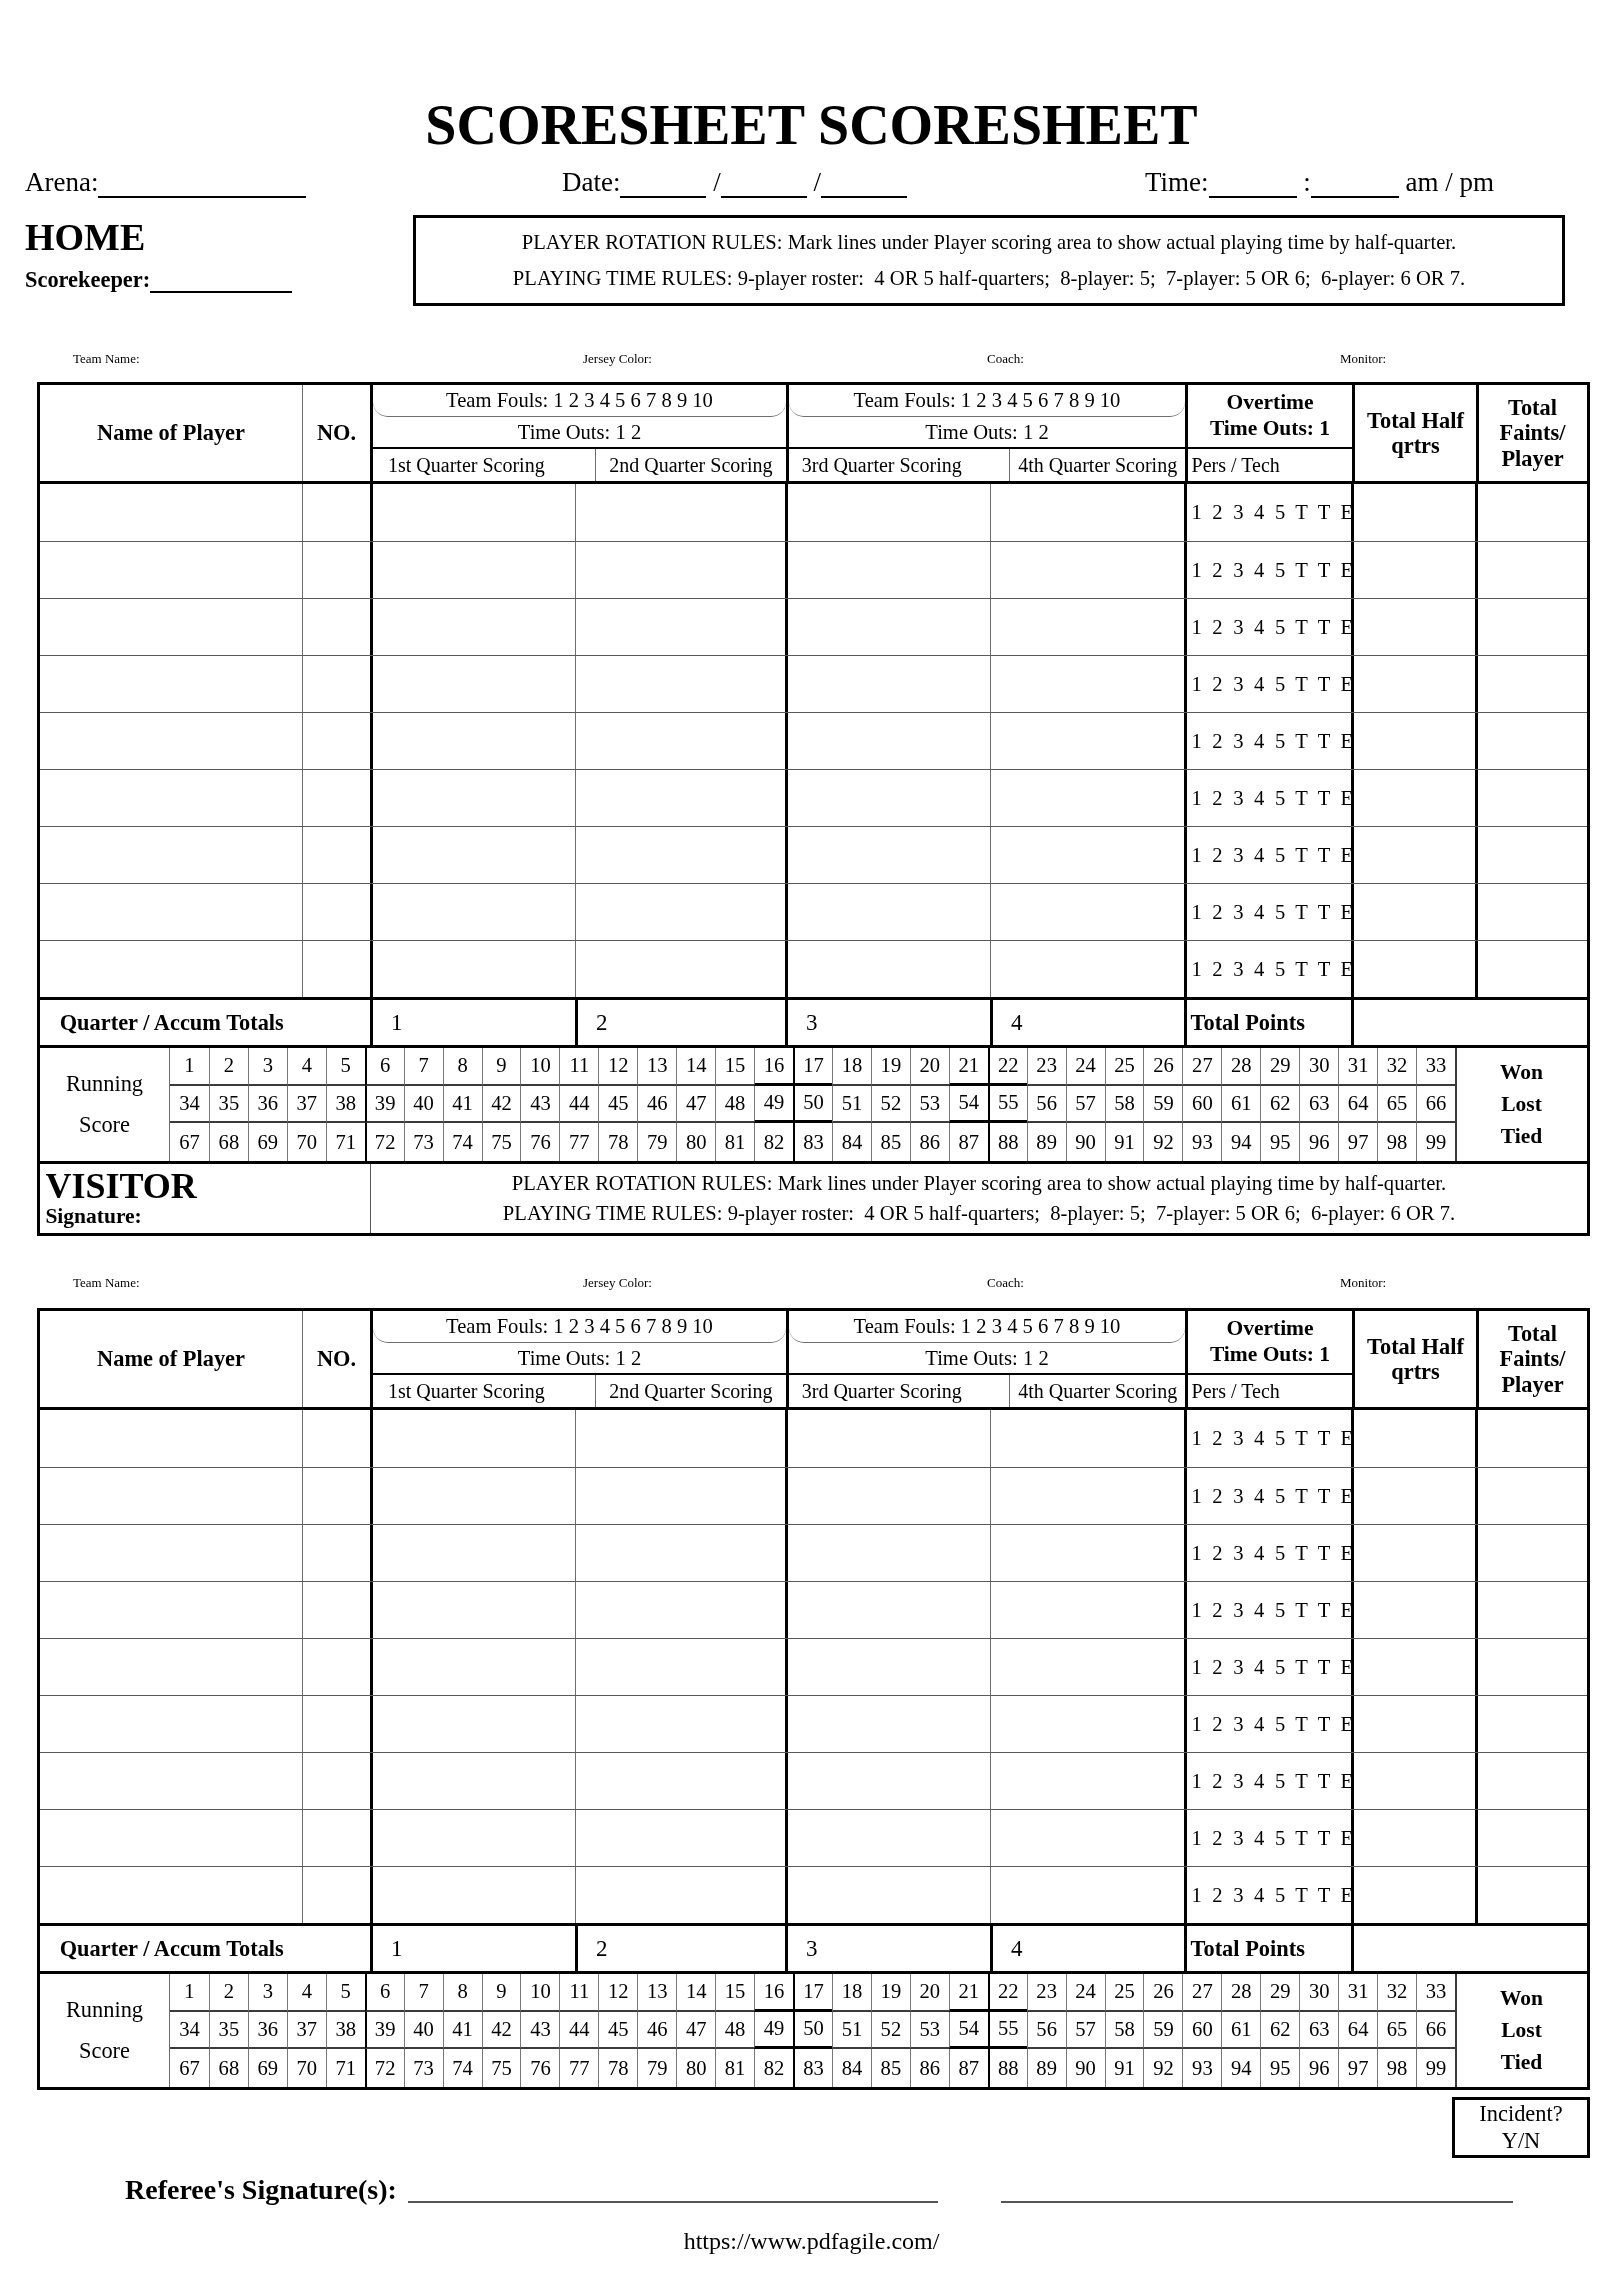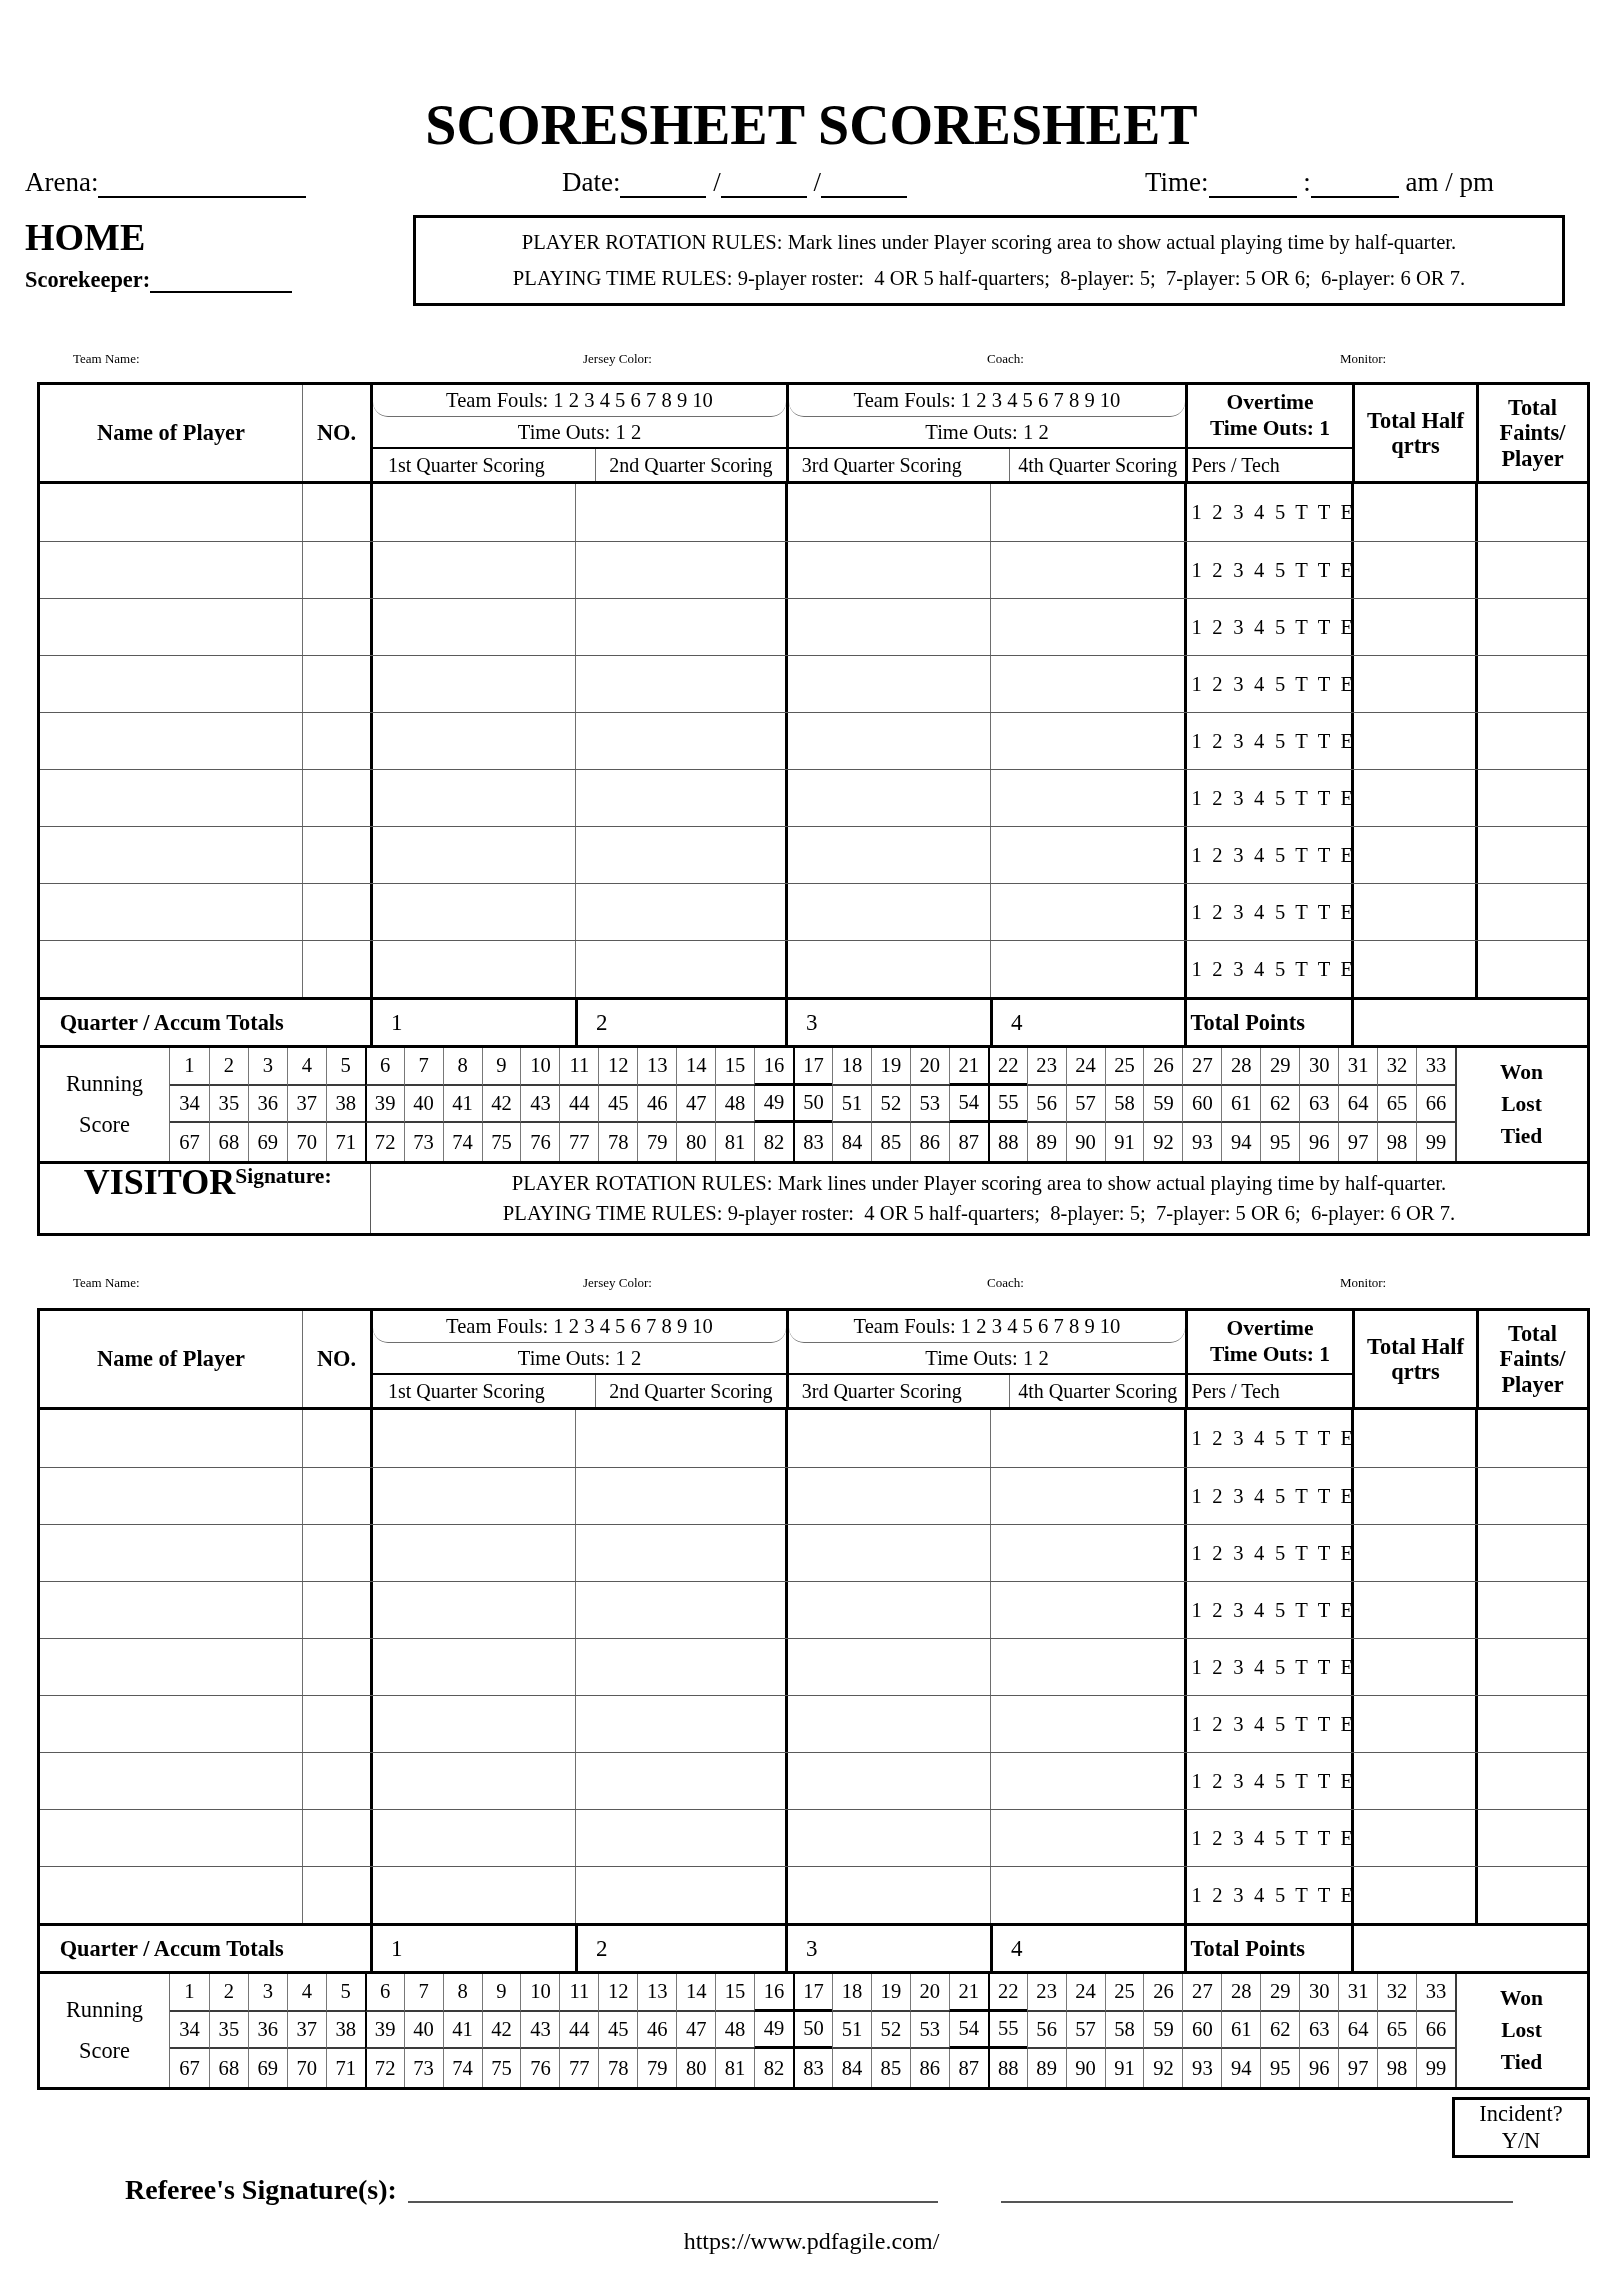--- a/index.html
+++ b/index.html
@@ -84,21 +84,21 @@
   .rcell{display:flex;align-items:center;justify-content:center;font-size:20.6px;box-sizing:border-box;
          border-left:1.8px solid #787878;}
   .rcell.first{border-left:none;}
   .rcell.tl{border-left:2.7px solid #000;}
   .rcell.rsep{border-bottom:2.7px solid #3a3a3a;}
   .rcell.ul{border-bottom:3.6px solid #000;}
   .rs-results{width:131px;border-left:2.7px solid #3a3a3a;display:flex;flex-direction:column;
               align-items:center;justify-content:space-evenly;font-size:21.5px;font-weight:600;box-sizing:border-box;padding:5.4px 0;}
 
   .vband{display:flex;height:72px;border-top:3.6px solid #000;box-sizing:border-box;}
-  .vb-left{width:330px;box-sizing:border-box;padding-left:5.4px;display:flex;flex-direction:row;justify-content:center;}
+  .vb-left{width:330px;box-sizing:border-box;padding-left:5.4px;display:flex;flex-direction:column;justify-content:center;}
   .vb-title{font-size:36px;font-weight:bold;line-height:1.0;}
   .vb-role{font-size:21.5px;font-weight:bold;}
   .vb-right{flex:1;border-left:1.8px solid #5a5a5a;display:flex;flex-direction:column;justify-content:space-evenly;box-sizing:border-box;}
   .vb-right div{text-align:center;font-size:20.6px;white-space:pre;}
 
   .incident{position:absolute;left:1452px;top:2097px;width:138px;height:61px;border:3.6px solid #000;
             box-sizing:border-box;display:flex;flex-direction:column;align-items:center;justify-content:space-evenly;font-size:22.4px;}
 
   .sig-row{position:absolute;left:125px;top:2174px;font-size:28px;display:flex;align-items:flex-start;font-weight:bold;}
   .sig-line{display:inline-block;border-bottom:2.7px solid #555;height:27px;}

